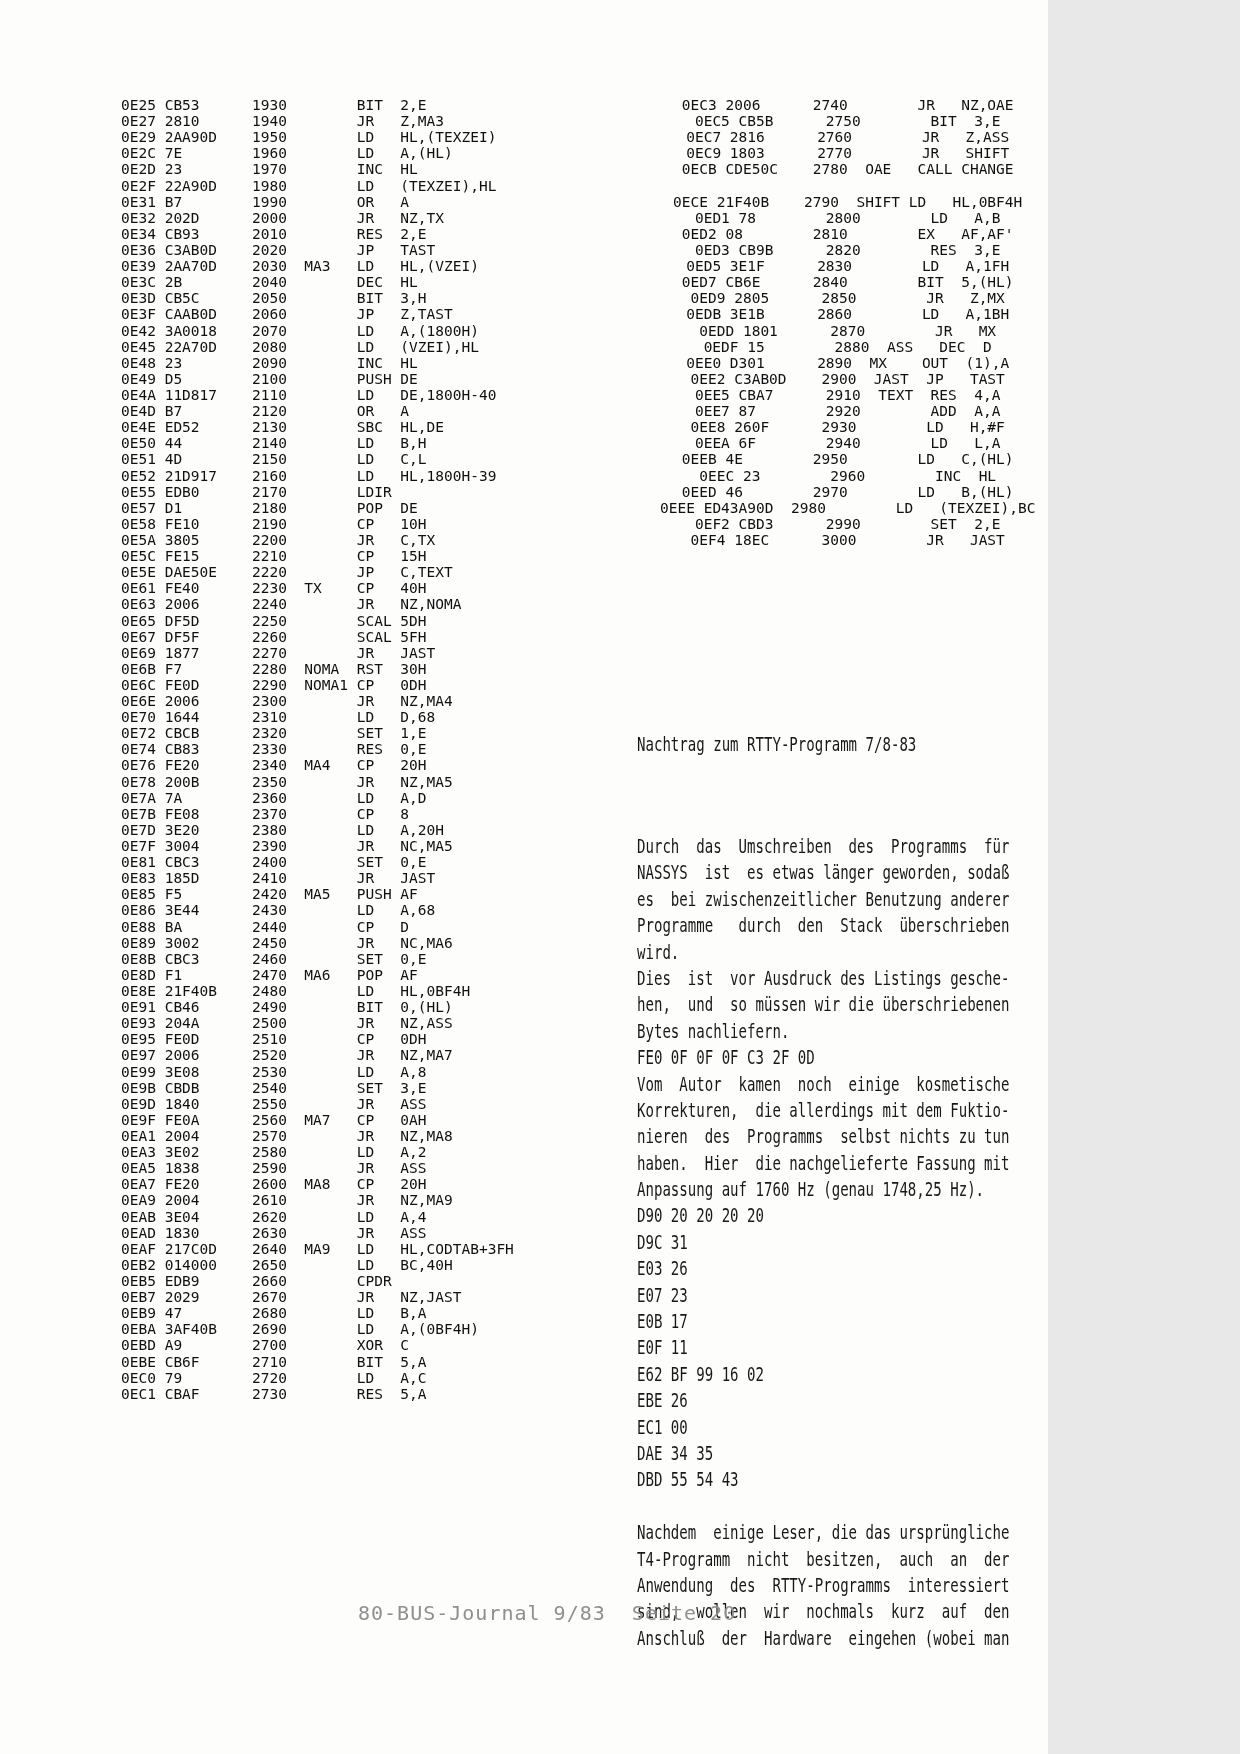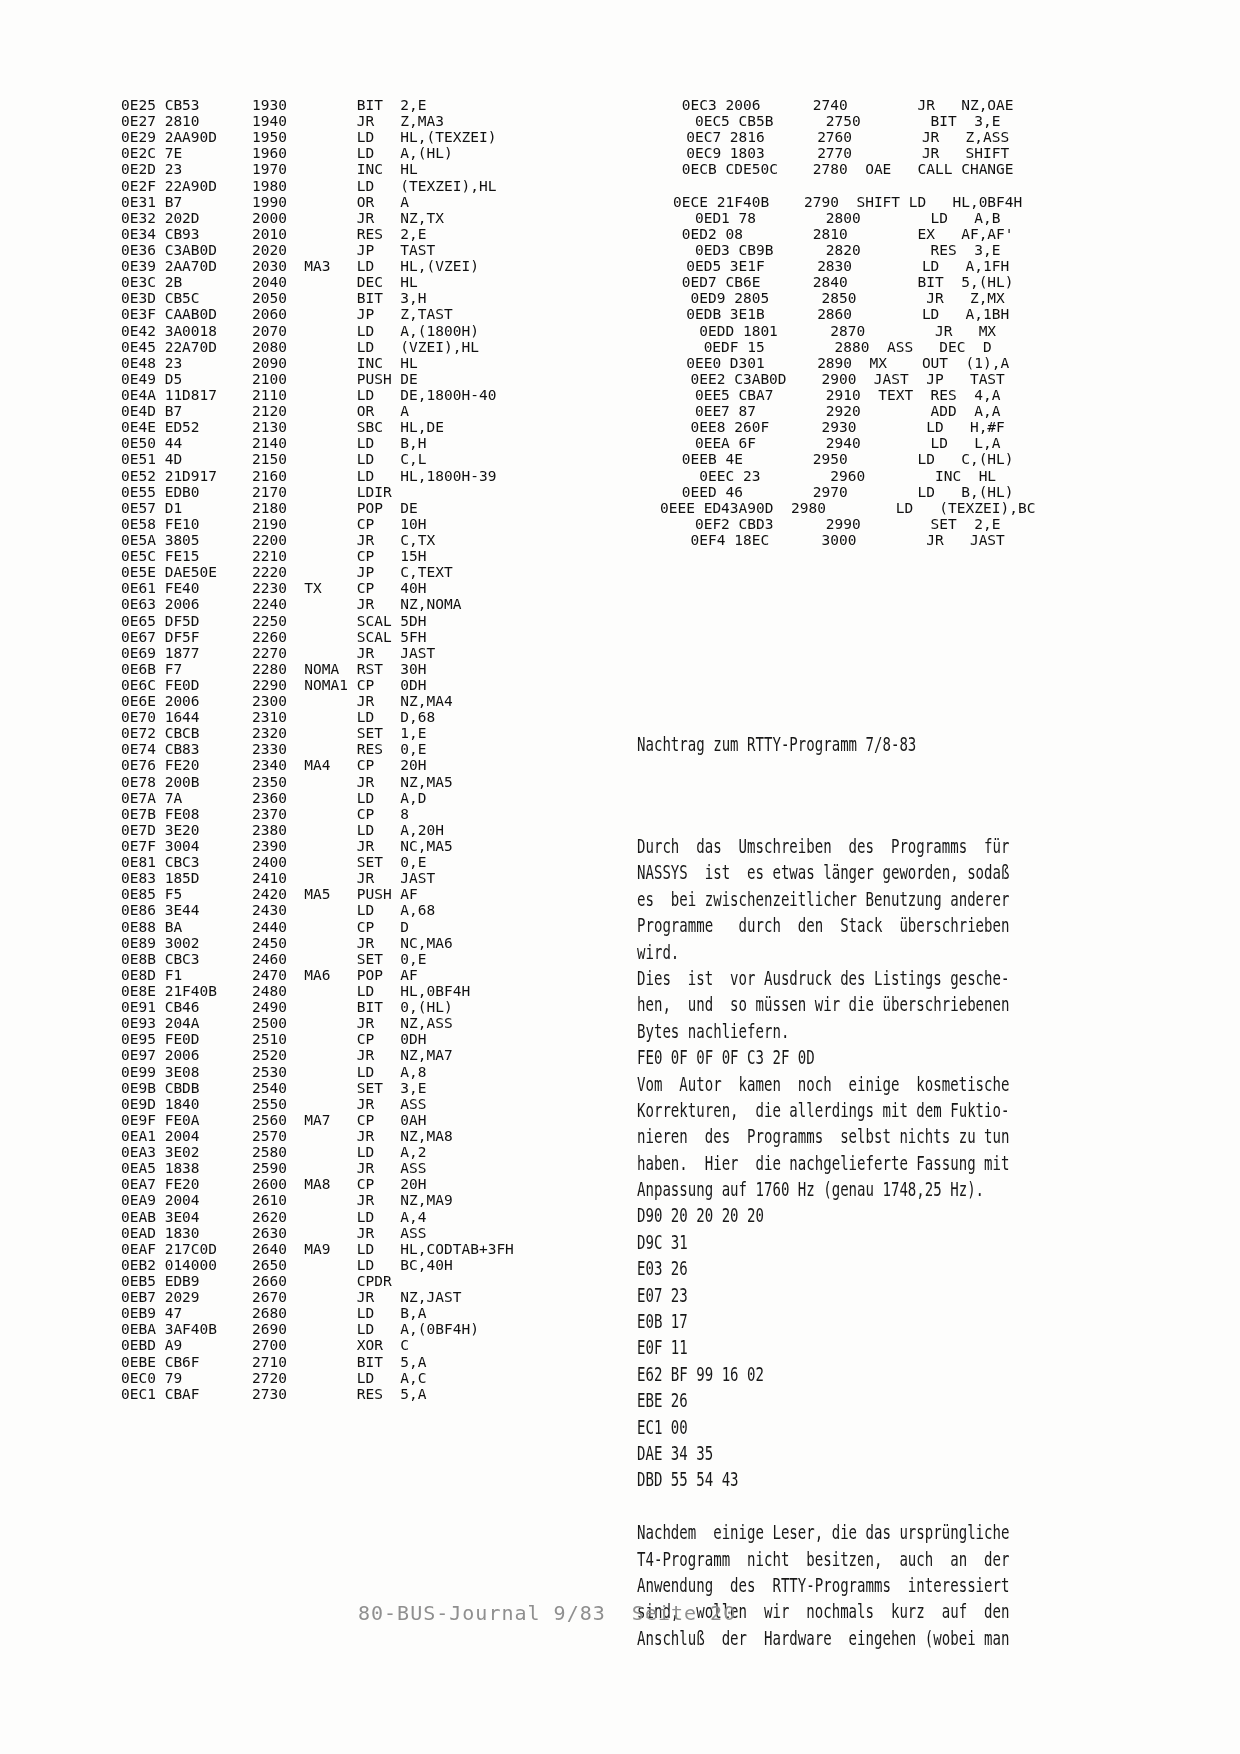--- a/index.html
+++ b/index.html
@@ -2,21 +2,21 @@
 <html><head>
 <meta charset="utf-8">
 <style>
   html, body {
     margin: 0;
     padding: 0;
     background: #e8e8e8;
   }
   .page {
     position: relative;
-    width: 1240px;
+    width: 1048px;
     height: 1754px;
     background: #fdfdfc;
     overflow: hidden;
     font-family: "DejaVu Sans Mono", monospace;
     color: #141414;
   }
   .listing {
     position: absolute;
     font-size: 14.5px;
     line-height: 16.12px;

